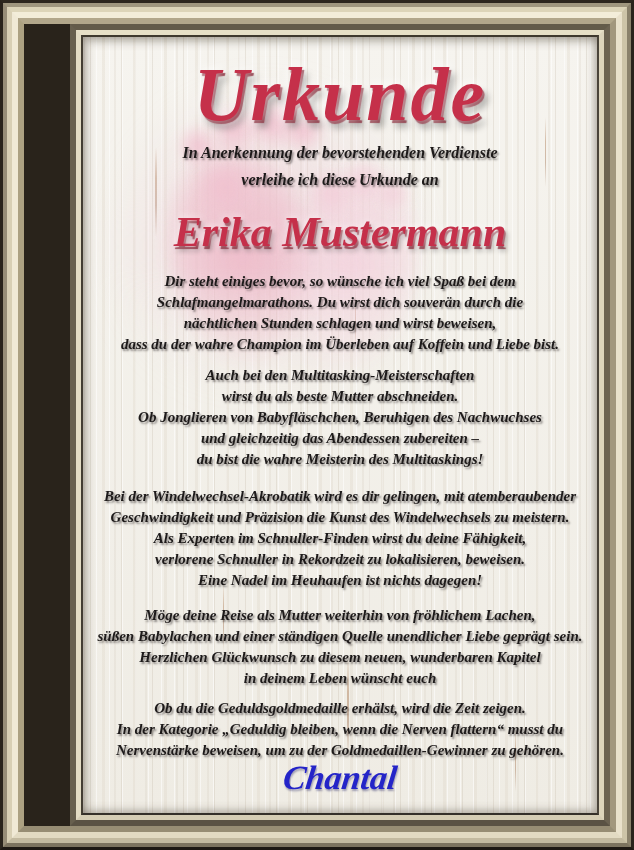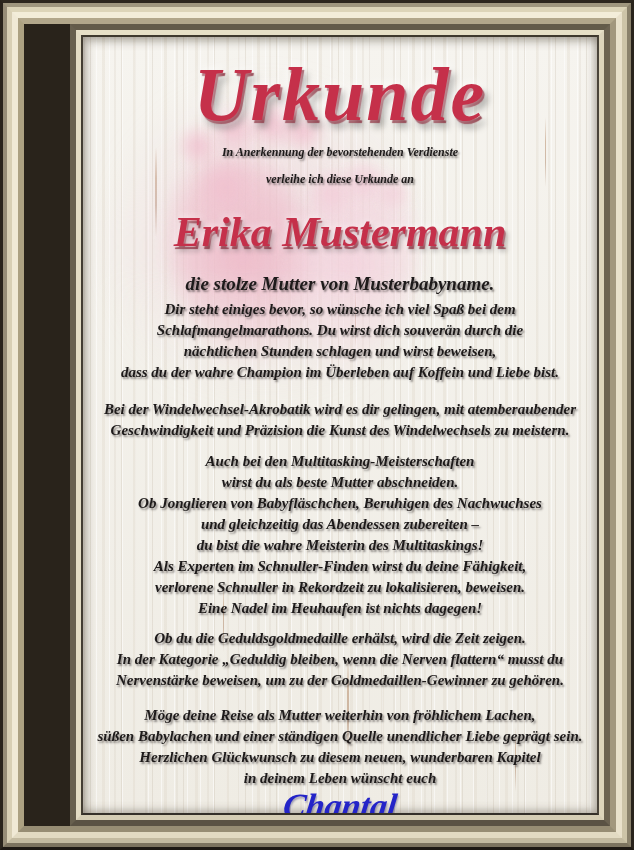--- a/index.html
+++ b/index.html
@@ -62,21 +62,21 @@
   .u1{left:222px;top:130px;width:52px;height:52px;background:radial-gradient(closest-side,rgba(242,204,216,.9),rgba(242,204,216,0));}
   .u2{left:258px;top:122px;width:46px;height:46px;background:radial-gradient(closest-side,rgba(242,204,216,.85),rgba(242,204,216,0));}
   .u3{left:290px;top:136px;width:40px;height:40px;background:radial-gradient(closest-side,rgba(242,204,216,.8),rgba(242,204,216,0));}
   
   .content{position:absolute;inset:0;z-index:2;text-align:center;padding:16px 6px 0 6px;box-sizing:border-box;}
   .title{
     margin:0;font-size:76px;line-height:82px;font-weight:bold;font-style:italic;
     letter-spacing:2px;color:#c5304a;
     text-shadow:0 0 12px rgba(255,255,255,.95), 2px 3px 1px rgba(125,23,40,.85), 5px 7px 7px rgba(0,0,0,.35);
   }
-  .intro{margin:4px 0 0 0;font-size:12px;line-height:27px;font-weight:bold;font-style:italic;
+  .intro{margin:4px 0 0 0;font-size:16px;line-height:27px;font-weight:bold;font-style:italic;
     color:#1d1a1a;white-space:pre-line;text-shadow:1.5px 2px 2px rgba(35,30,30,.5);}
   .name{
     margin:16px;font-size:42px;line-height:46px;font-weight:bold;font-style:italic;color:#c5304a;
     text-shadow:0 0 9px rgba(255,255,255,.85), 1.5px 2.5px 1px rgba(125,23,40,.85), 3px 5px 5px rgba(0,0,0,.3);
   }
   .subtitle{margin:0;font-size:19px;line-height:25px;font-weight:bold;font-style:italic;
     color:#1d1a1a;text-shadow:1.5px 2px 2px rgba(35,30,30,.5);}
   .para{margin:0;font-size:15px;line-height:21px;font-weight:bold;font-style:italic;
     color:#1d1a1a;white-space:pre-line;text-shadow:1.5px 2px 2px rgba(35,30,30,.5);}
   .m1{margin-top:3px;}  .m2{margin-top:16px;} .m3{margin-top:10px;}
@@ -120,42 +120,41 @@
             <div class="blob u1"></div>
             <div class="blob u2"></div>
             <div class="blob u3"></div>
           </div>
 
           <div class="content">
             <h1 class="title">Urkunde</h1>
             <p class="intro">In Anerkennung der bevorstehenden Verdienste
 verleihe ich diese Urkunde an</p>
             <h2 class="name">Erika Mustermann</h2>
-            <p class="subtitle">die stolze Mutter von Musterbabyname.</p>
             <p class="para m1">Dir steht einiges bevor, so wünsche ich viel Spaß bei dem
 Schlafmangelmarathons. Du wirst dich souverän durch die
 nächtlichen Stunden schlagen und wirst beweisen,
 dass du der wahre Champion im Überleben auf Koffein und Liebe bist.</p>
-            <p class="para m2">Bei der Windelwechsel-Akrobatik wird es dir gelingen, mit atemberaubender
-Geschwindigkeit und Präzision die Kunst des Windelwechsels zu meistern.</p>
             <p class="para m3">Auch bei den Multitasking-Meisterschaften
 wirst du als beste Mutter abschneiden.
 Ob Jonglieren von Babyfläschchen, Beruhigen des Nachwuchses
 und gleichzeitig das Abendessen zubereiten –
 du bist die wahre Meisterin des Multitaskings!</p>
+            <p class="para m2">Bei der Windelwechsel-Akrobatik wird es dir gelingen, mit atemberaubender
+Geschwindigkeit und Präzision die Kunst des Windelwechsels zu meistern.</p>
             <p class="para m4">Als Experten im Schnuller-Finden wirst du deine Fähigkeit,
 verlorene Schnuller in Rekordzeit zu lokalisieren, beweisen.
 Eine Nadel im Heuhaufen ist nichts dagegen!</p>
-            <p class="para m5">Ob du die Geduldsgoldmedaille erhälst, wird die Zeit zeigen.
-In der Kategorie „Geduldig bleiben, wenn die Nerven flattern“ musst du
-Nervenstärke beweisen, um zu der Goldmedaillen-Gewinner zu gehören.</p>
             <p class="para m6">Möge deine Reise als Mutter weiterhin von fröhlichem Lachen,
 süßen Babylachen und einer ständigen Quelle unendlicher Liebe geprägt sein.
 Herzlichen Glückwunsch zu diesem neuen, wunderbaren Kapitel
 in deinem Leben wünscht euch</p>
+            <p class="para m5">Ob du die Geduldsgoldmedaille erhälst, wird die Zeit zeigen.
+In der Kategorie „Geduldig bleiben, wenn die Nerven flattern“ musst du
+Nervenstärke beweisen, um zu der Goldmedaillen-Gewinner zu gehören.</p>
             <div class="signature">Chantal</div>
           </div>
 
         </div>
 
        </div>
       </div>
      </div>
     </div>
    </div>

